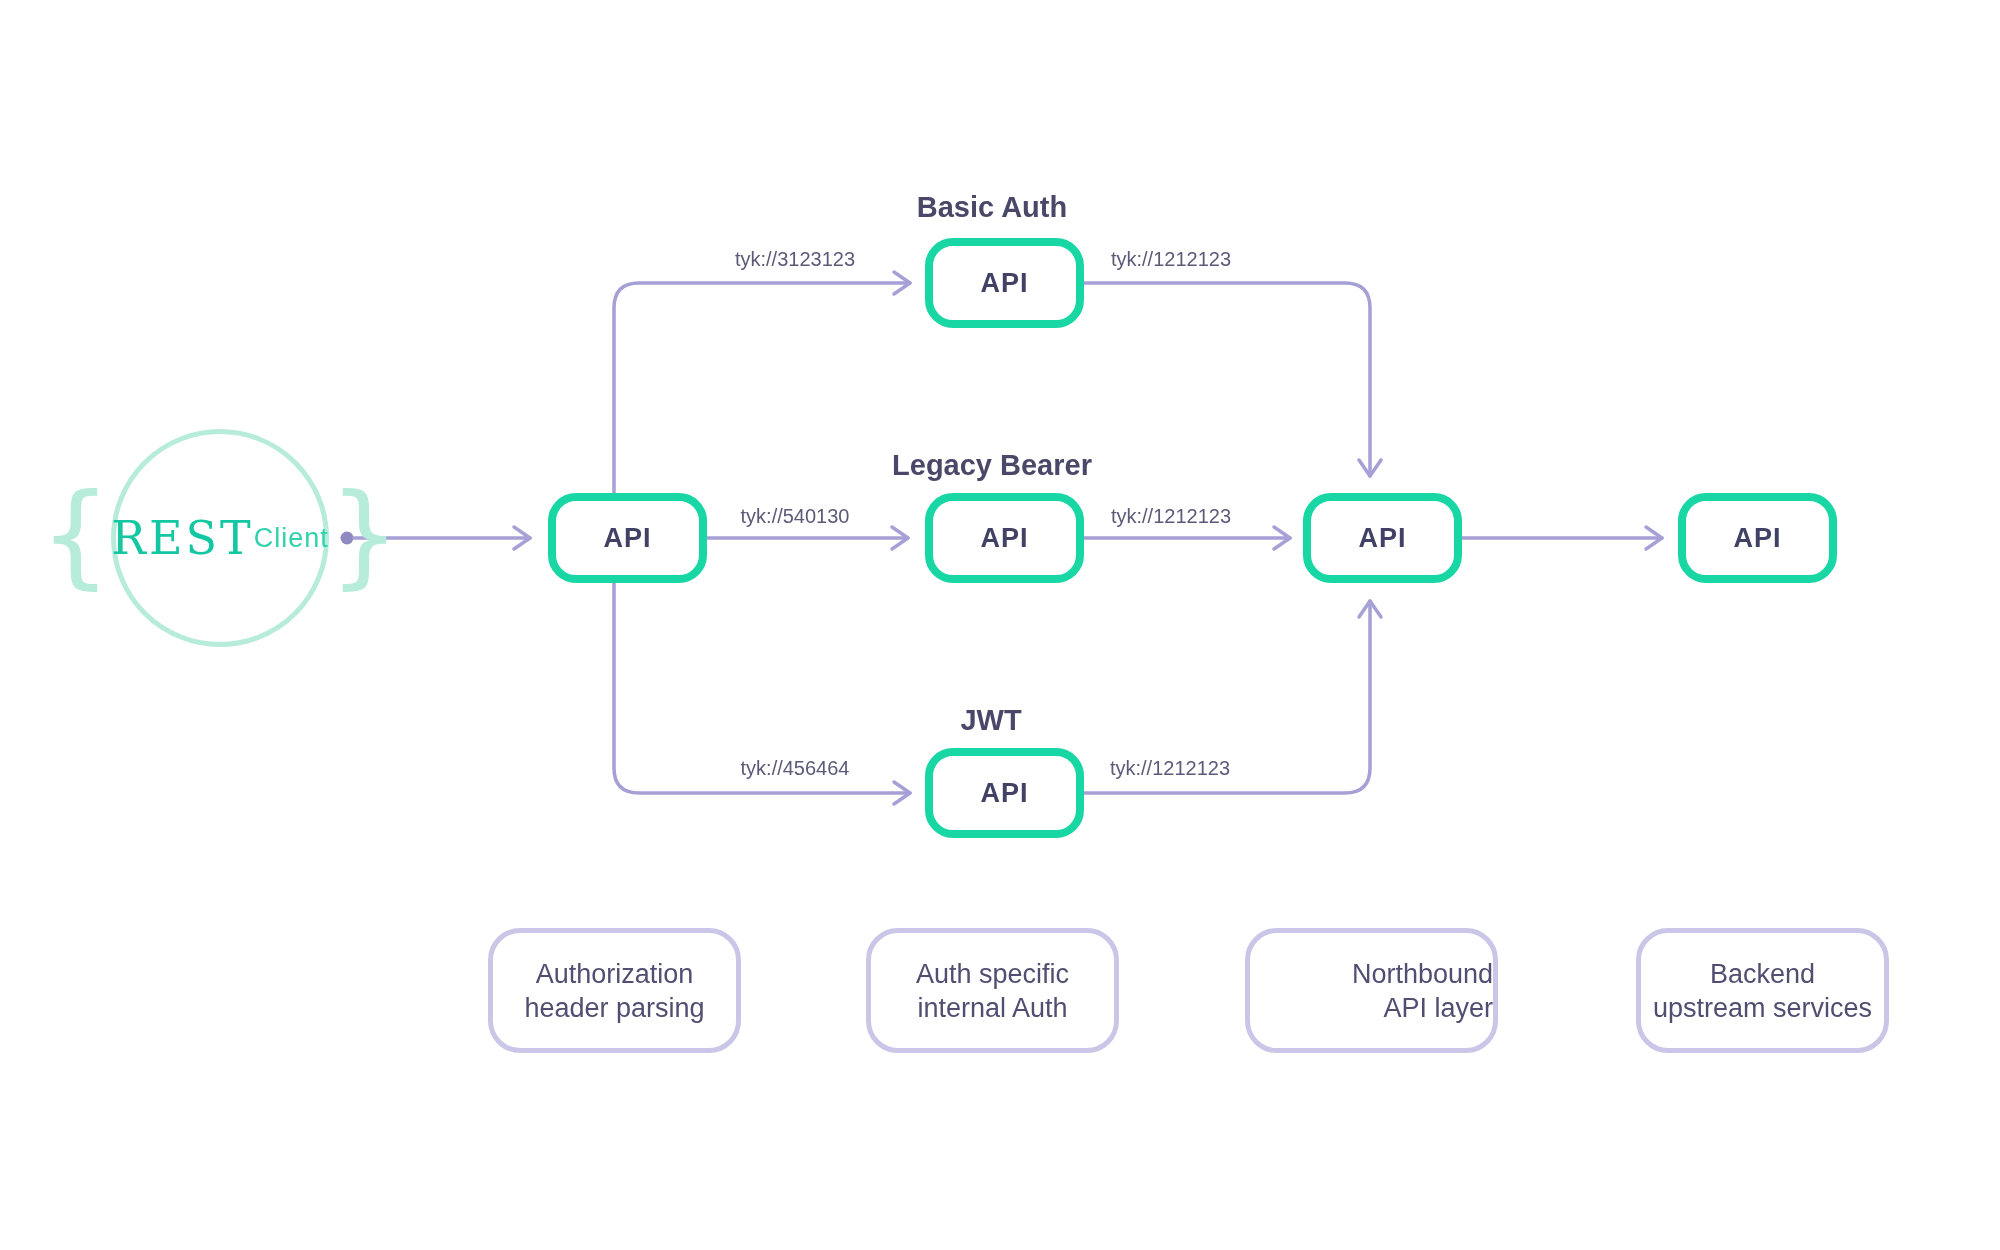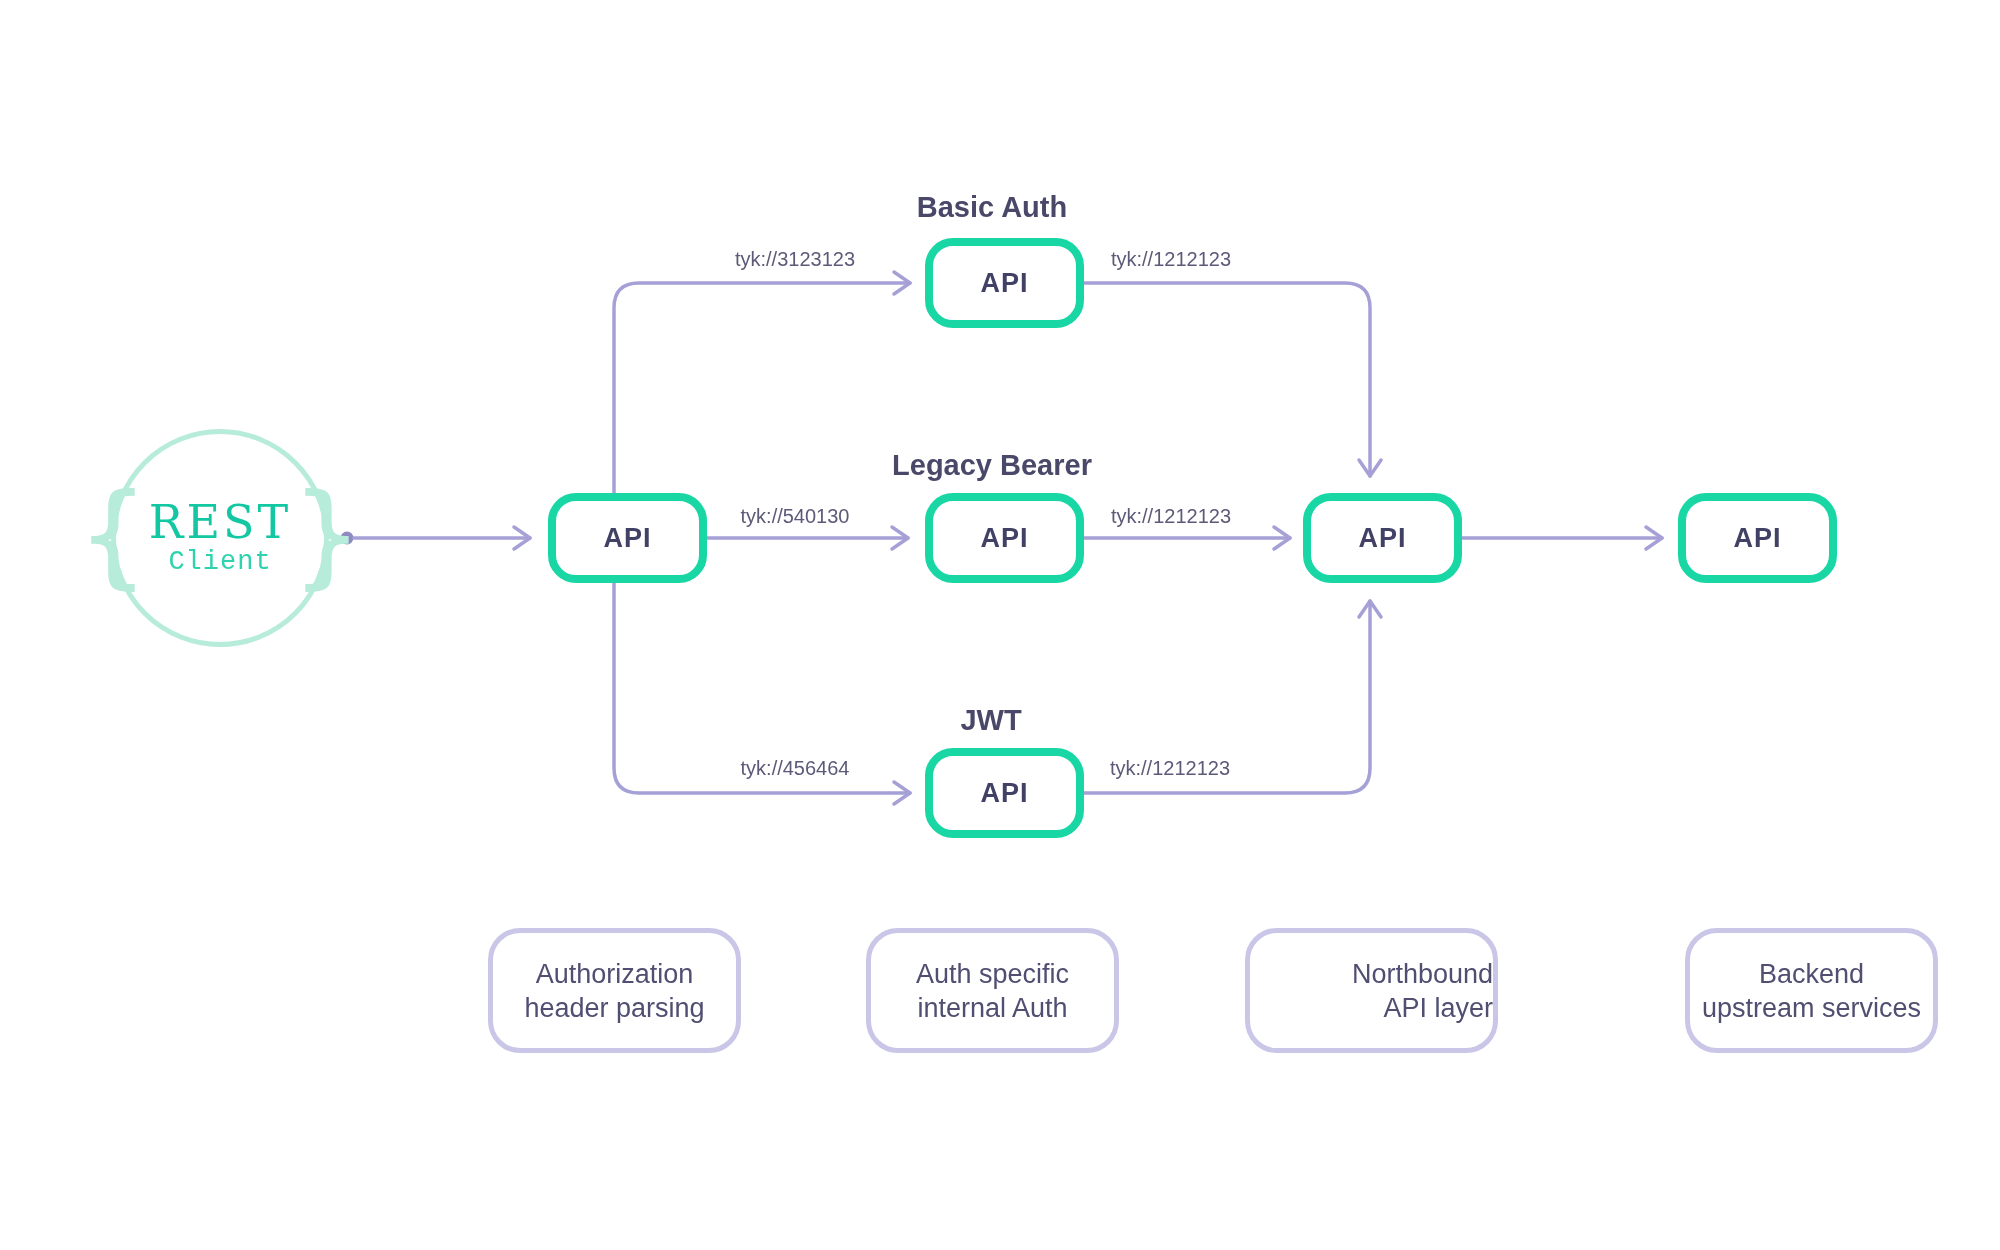--- a/index.html
+++ b/index.html
@@ -41,27 +41,27 @@
     background:#ffffff;border:5px solid #b6ecd9;border-radius:50%;
     box-sizing:border-box;
     display:flex;align-items:center;justify-content:center;
   }
   .client-inner{display:flex;align-items:center;gap:2px;}
   .client-brace{
     font-family:"DejaVu Sans Mono", monospace;
     font-size:112px;line-height:1;color:#b6ecd9;font-weight:normal;
     transform:translateY(-4px);
   }
-  .client-text{display:flex;flex-direction:column;align-items:center;}
+  .client-text{display:flex;flex-direction:row;align-items:center;}
   .client-rest{
     font-family:"DejaVu Serif", serif;
     font-size:46px;line-height:48px;letter-spacing:3px;color:#13c7a2;
   }
   .client-name{
-    font-family:Liberation Mono, monospace;
+    font-family:Liberation Sans, sans-serif;
     font-size:27px;line-height:32px;letter-spacing:1px;color:#2ed3ae;
   }
 </style>
 </head>
 <body>
 
 <div id="canvas">
 
   <svg id="connector-layer" viewBox="0 0 2000 1250" xmlns="http://www.w3.org/2000/svg">
     <defs>
@@ -116,18 +116,18 @@
     <span>header parsing</span>
   </div>
   <div class="legend-box" style="left:866px;">
     <span>Auth specific</span>
     <span>internal Auth</span>
   </div>
   <div class="legend-box" style="left:1245px;align-items:flex-end;">
     <span>Northbound</span>
     <span>API layer</span>
   </div>
-  <div class="legend-box" style="left:1685px;">
+  <div class="legend-box" style="left:1636px;">
     <span>Backend</span>
     <span>upstream services</span>
   </div>
 
 </div>
 
 </body></html>

